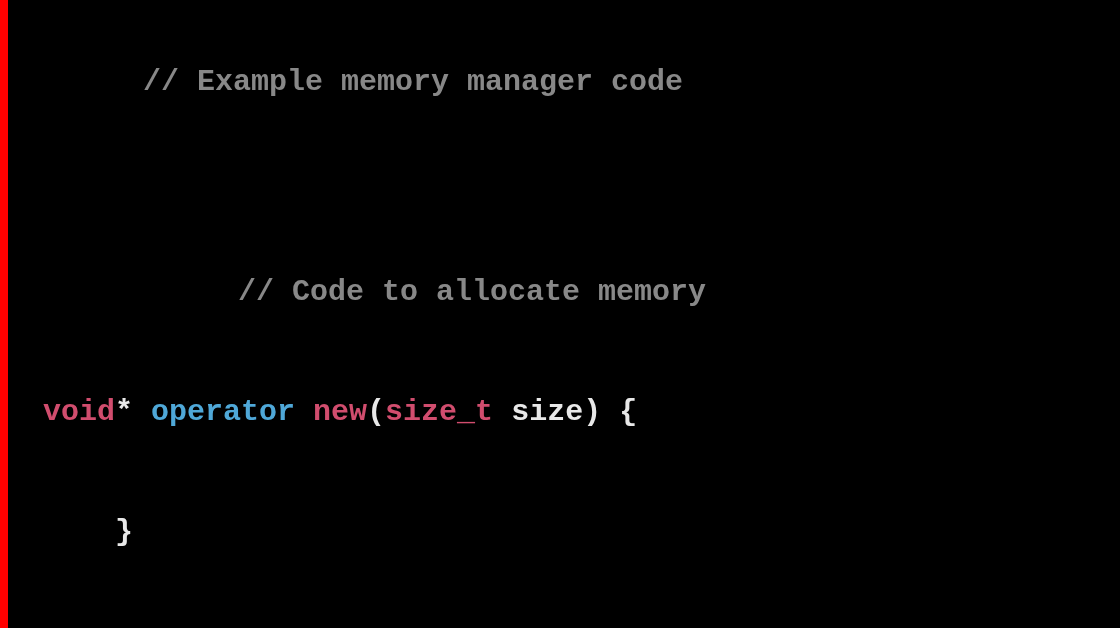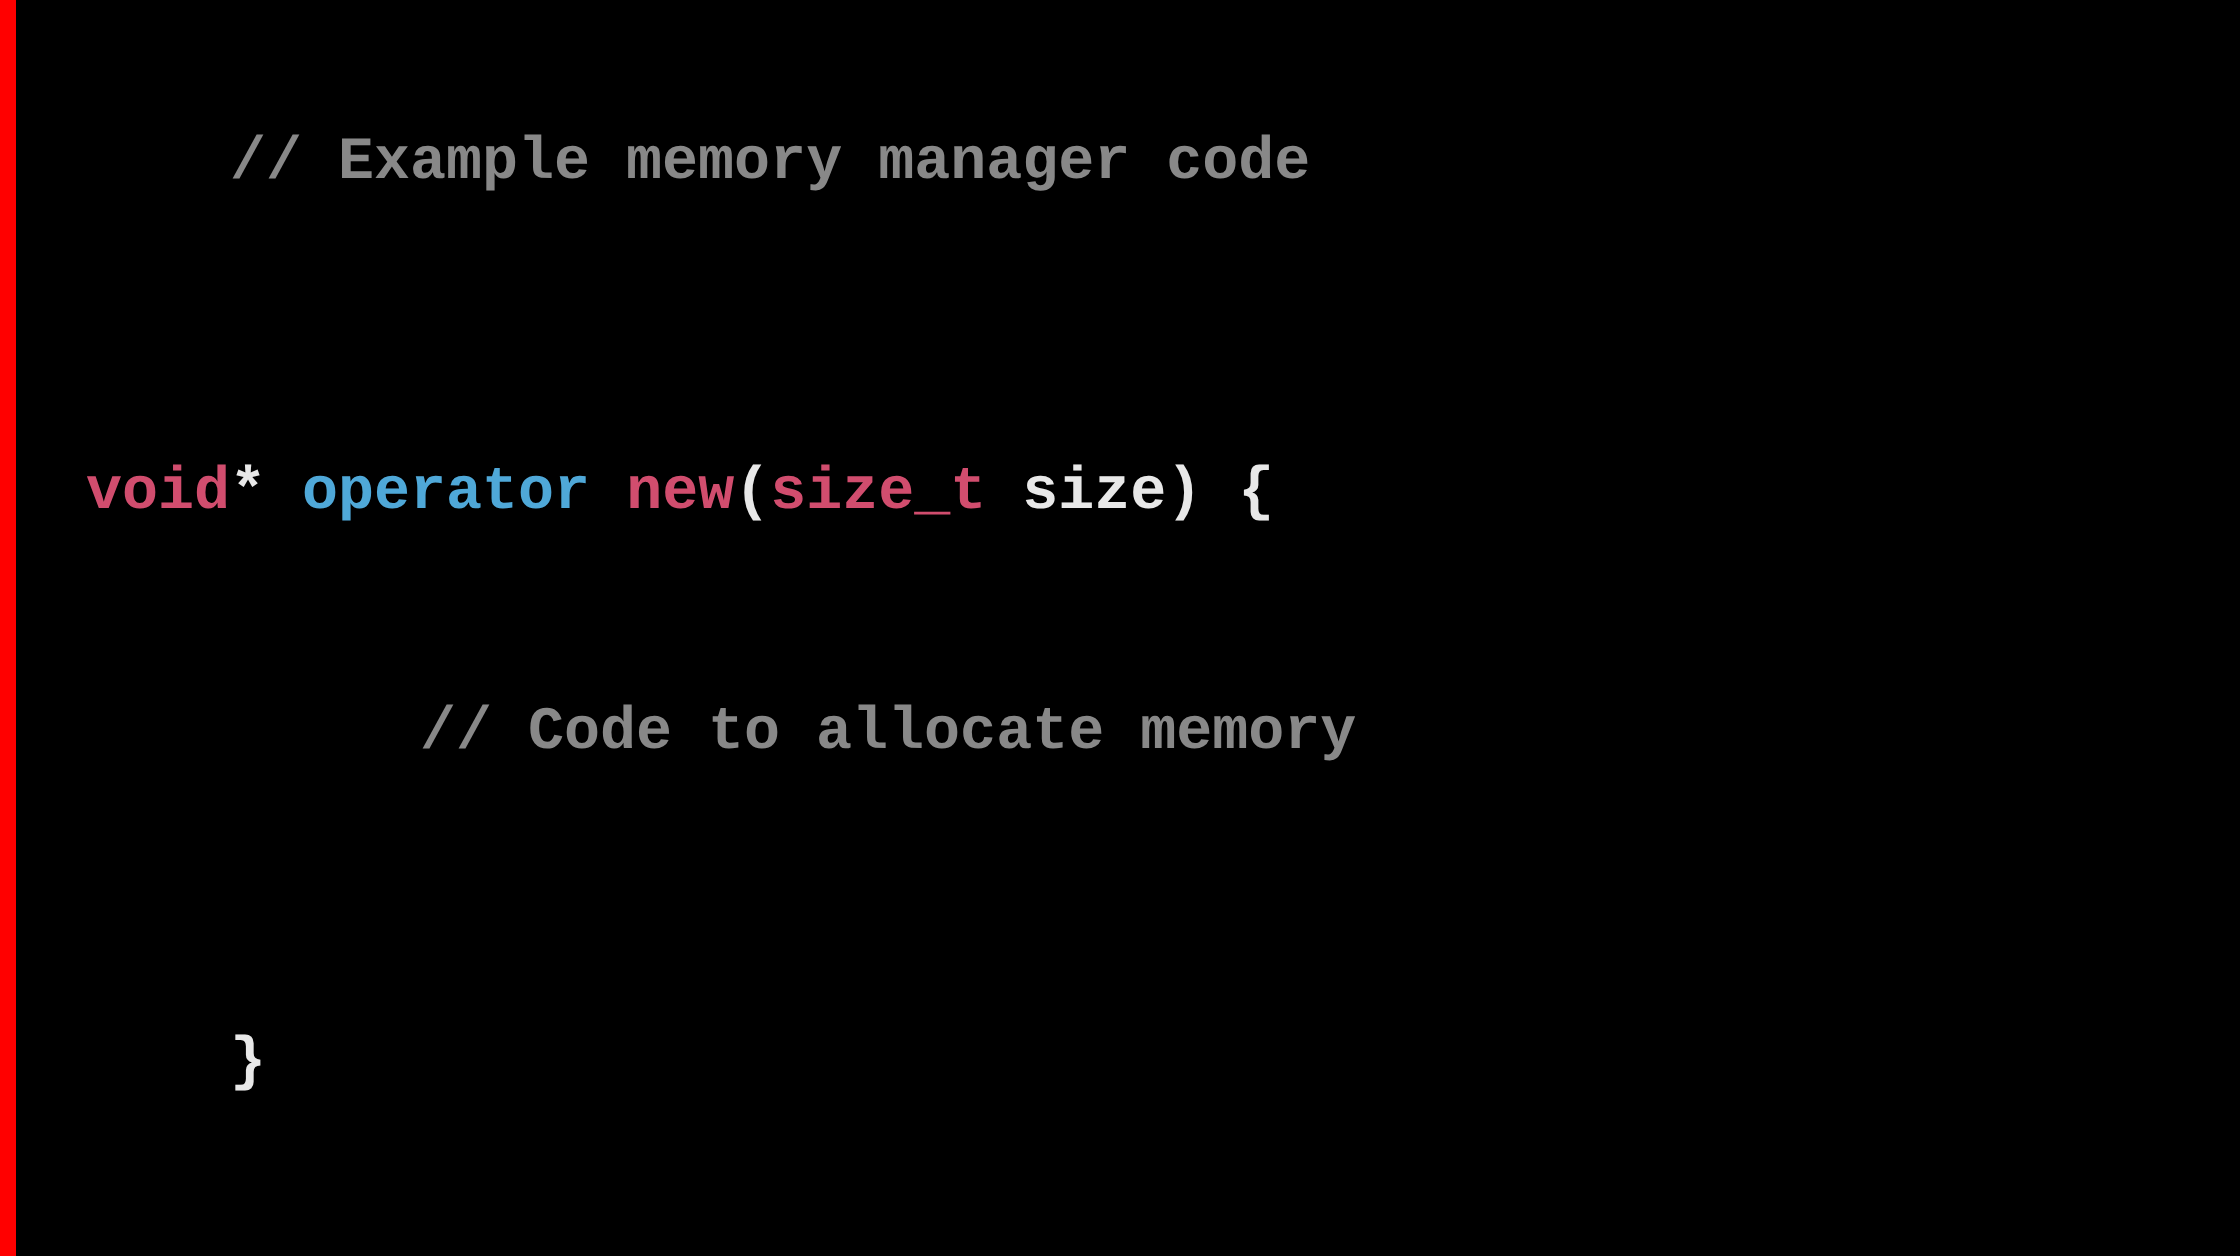--- a/index.html
+++ b/index.html
@@ -21,20 +21,21 @@
     }
     .code-line {
       white-space: pre;
       margin-bottom: 30px;
     }
     .indent {
       padding-left: 95px;
     }
     .comment {
       color: #888888;
+      margin-left: 28px;
     }
     .keyword-type {
       color: #d14d6e;
     }
     .keyword-op {
       color: #4fa8d8;
     }
     .keyword-new {
       color: #d14d6e;
     }
@@ -55,23 +56,23 @@
 <body>
 
 <div>
 
   <div class="code-line">
     <span class="comment">// Example memory manager code</span>
   </div>
 
   <div class="block-gap"></div>
 
-  <div class="code-line"><span class="keyword-type">void</span><span class="punct">*</span><span class="keyword-op"> operator</span><span class="keyword-new"> new</span><span class="punct">(</span><span class="type-param">size_t</span><span class="ident"> size</span><span class="punct">)</span><span class="punct"> {</span></div>
-
   <div class="code-line indent">
     <span class="comment">// Code to allocate memory</span>
   </div>
+
+  <div class="code-line"><span class="keyword-type">void</span><span class="punct">*</span><span class="keyword-op"> operator</span><span class="keyword-new"> new</span><span class="punct">(</span><span class="type-param">size_t</span><span class="ident"> size</span><span class="punct">)</span><span class="punct"> {</span></div>
 
   <div class="code-line">
     <span class="punct">}</span>
   </div>
 
 </div>
 
 </body></html>

